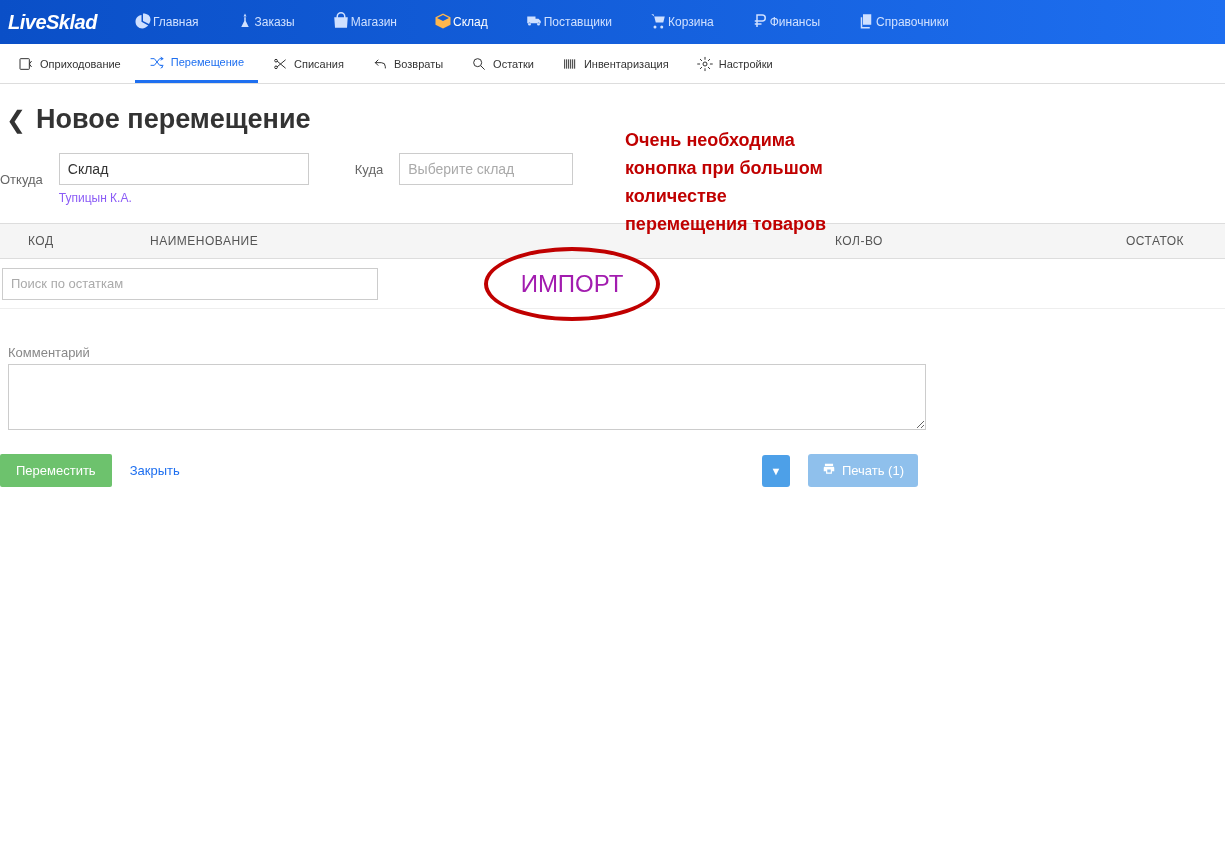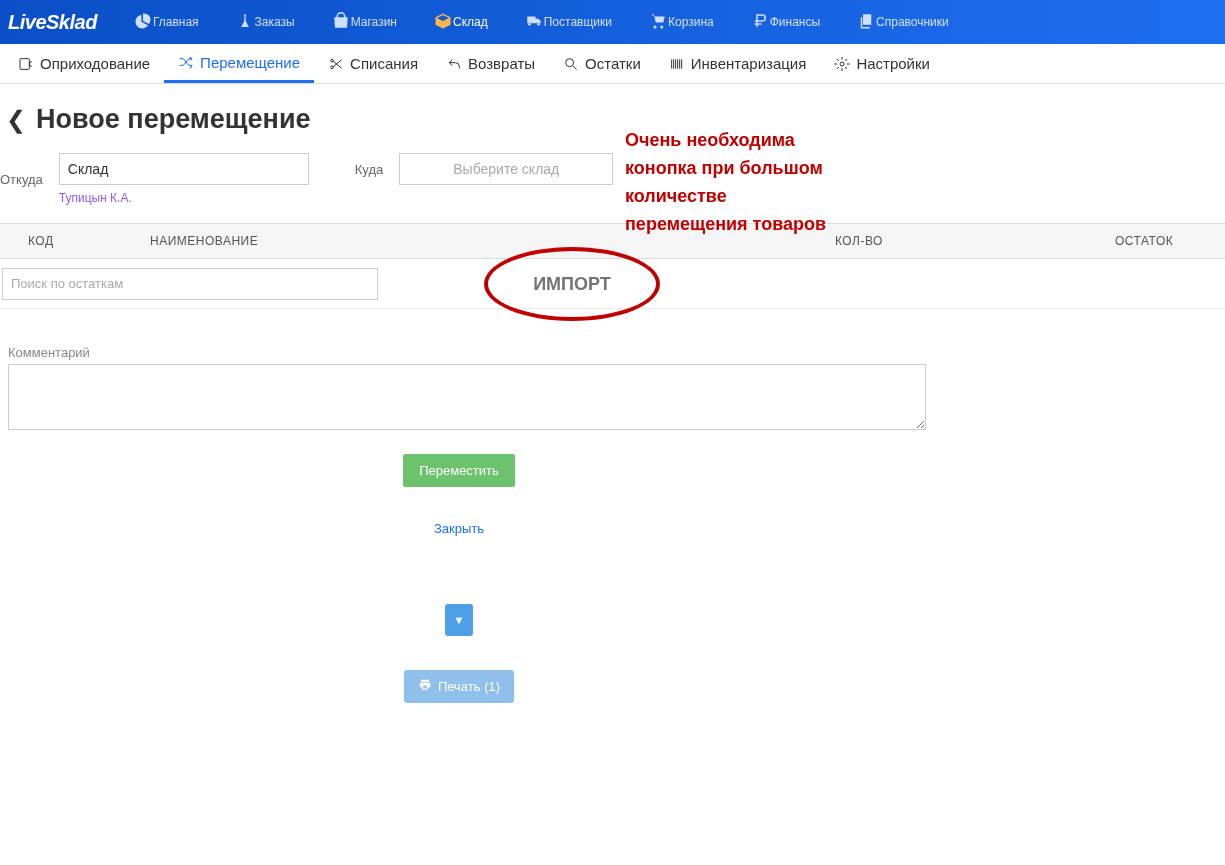--- a/index.html
+++ b/index.html
@@ -9,21 +9,21 @@
 .top-nav { background: linear-gradient(to right, #0a4fc7, #1e6ff0); height: 44px; display: flex; align-items: center; padding: 8px 8px; }
 .logo { color: #fff; font-size: 20px; font-weight: bold; font-style: italic; margin-right: 18px; letter-spacing: -0.5px; }
 .nav-item { display: flex; flex-direction: row; align-items: center; color: #cfe0ff; font-size: 12px; padding: 4px 18px; cursor: pointer; }
 .nav-item.active { color: #fff; }
 .nav-item.active .nav-icon svg { fill: #ffb74d; }
 .nav-icon { height: 18px; display: flex; align-items: center; justify-content: center; margin-bottom: 2px; }
 .nav-icon svg { fill: #cfe0ff; width: 20px; height: 18px; }
 
 
 .tab-bar { background: #fff; height: 40px; display: flex; align-items: center; border-bottom: 1px solid #ddd; padding: 0 4px; }
-.tab-item { display: flex; align-items: center; padding: 0 14px; height: 100%; color: #333; font-size: 15px; cursor: pointer; gap: 6px; }
+.tab-item { display: flex; align-items: center; padding: 0 14px; height: 100%; color: #333; font-size: 11px; cursor: pointer; gap: 6px; }
 .tab-item.active { color: #1e6ff0; border-bottom: 3px solid #1e6ff0; }
 .tab-icon { width: 16px; height: 16px; display: inline-flex; align-items: center; justify-content: center; }
 .tab-icon svg { width: 16px; height: 16px; fill: none; stroke: #333; stroke-width: 1.5; }
 .tab-item.active .tab-icon svg { stroke: #1e6ff0; }
 
 
 .page-head { display: flex; align-items: center; padding: 20px 0 18px 0; gap: 10px; }
 .back-arrow { font-size: 24px; color: #333; cursor: pointer; padding-left: 6px; }
 .page-title { font-size: 27px; font-weight: bold; color: #333; }
 
@@ -36,36 +36,36 @@
 .form-col { display: flex; flex-direction: column; }
 
 
 .annotation { color: #c00000; font-size: 18px; font-weight: bold; position: absolute; left: 625px; top: -26px; line-height: 1.55; }
 
 
 .table-header { background: #f5f5f5; height: 36px; display: flex; align-items: center; border-top: 1px solid #ddd; border-bottom: 1px solid #ddd; font-size: 12px; color: #555; letter-spacing: 0.5px; }
 .col-code { width: 150px; padding-left: 28px; }
 .col-name { flex: 1; }
 .col-qty { width: 280px; text-align: left; }
-.col-stock { width: 110px; text-align: left; padding-right: 30px; }
+.col-stock { width: 110px; text-align: center; padding-right: 30px; }
 
 .table-body { min-height: 50px; border-bottom: 1px solid #eee; display: flex; align-items: center; position: relative; }
 .search-input { width: 376px; height: 32px; border: 1px solid #ccc; padding: 0 8px; font-size: 13px; margin-left: 2px; }
 
 
 .import-circle { position: absolute; left: 484px; top: -12px; width: 176px; height: 74px; border: 4px solid #c00000; border-radius: 50%; display: flex; align-items: center; justify-content: center; }
-.import-label { color: #737373; font-size: 18px; font-weight: bold; }
+.import-label { color: #a21caf; font-size: 24px; font-weight: normal; }
 
 
 .comment-section { margin-top: 36px; padding: 0 8px; }
 .comment-label { font-size: 13px; color: #888; margin-bottom: 4px; }
 .comment-textarea { width: 918px; height: 66px; border: 1px solid #ccc; resize: both; font-family: Arial, sans-serif; font-size: 13px; padding: 4px; }
 
 
-.action-row { display: flex; align-items: center; margin-top: 20px; gap: 34px; width: 918px; flex-direction: column; }
+.action-row { display: flex; align-items: center; margin-top: 20px; gap: 18px; width: 918px; }
 .btn-move { background: #6dc26d; color: #fff; border: none; padding: 9px 16px; font-size: 13px; cursor: pointer; border-radius: 2px; }
 .btn-close { color: #1e6ff0; font-size: 13px; cursor: pointer; background: none; border: none; }
 .spacer { flex: 1; }
 .btn-dropdown { background: #4da0e8; color: #fff; border: none; width: 28px; height: 32px; cursor: pointer; border-radius: 3px; font-size: 11px; }
 .btn-print { background: #8fc0ec; color: #fff; border: none; padding: 8px 14px; font-size: 13px; cursor: pointer; border-radius: 3px; display: inline-flex; align-items: center; gap: 6px; }
 .btn-print svg { width: 14px; height: 14px; fill: #fff; }
 
 ::placeholder { color: #aaa; }
 </style>
 </head>
@@ -211,21 +211,21 @@
 <div class="form-row">
   <div class="form-group">
     <span class="form-label">Откуда</span>
     <div class="form-col">
       <input class="form-input" value="Склад" style="">
       <span class="form-sub">Тупицын К.А.</span>
     </div>
   </div>
   <div class="form-group" style="margin-left:28px;">
     <span class="form-label">Куда</span>
-    <input class="form-input" style="width: 214px; text-align: center;" placeholder="Выберите склад">
+    <input class="form-input" style="width: 174px;" placeholder="Выберите склад">
   </div>
   <div class="annotation" id="annotation">Очень необходима<br>конопка при большом<br>количестве<br>перемещения товаров</div>
 </div>
 
 <div class="table-header">
   <div class="col-code">КОД</div>
   <div class="col-name">НАИМЕНОВАНИЕ</div>
   <div class="col-qty">КОЛ-ВО</div>
   <div class="col-stock">ОСТАТОК</div>
 </div>

